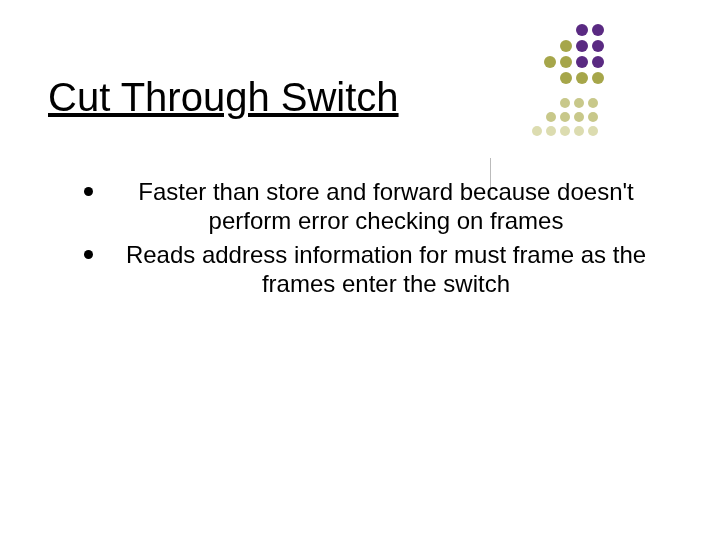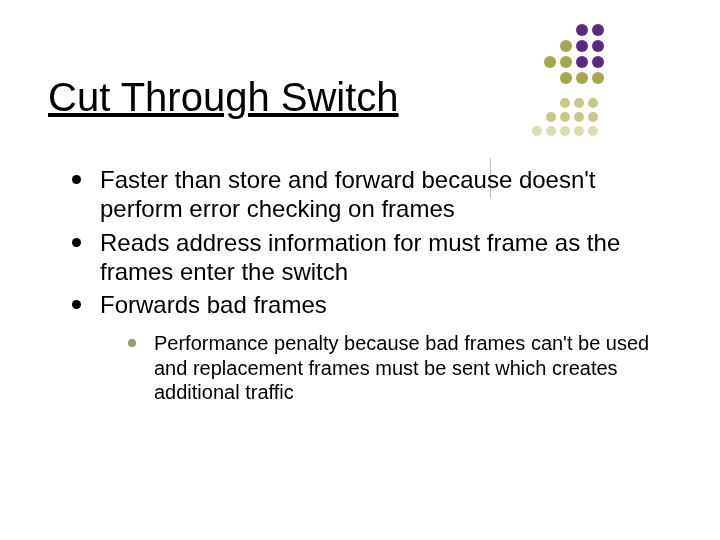--- a/index.html
+++ b/index.html
@@ -11,40 +11,41 @@
     font-family: Arial, Helvetica, sans-serif;
     color: #000;
     position: relative;
     overflow: hidden;
   }
   .slide {
     position: relative;
     width: 628px;
     height: 540px;
     box-sizing: border-box;
+    text-align: center;
   }
   .title {
     position: absolute;
     left: 48px;
     top: 75px;
     font-size: 40px;
     text-decoration: underline;
     font-weight: normal;
   }
   .body {
     position: absolute;
     left: 72px;
     top: 165px;
     width: 600px;
     font-size: 24px;
     line-height: 1.22;
   }
   .body ul {
     list-style: none;
-    margin: 0;
+    margin: 12px;
     padding: 0;
   }
   .body > ul > li {
     position: relative;
     padding-left: 28px;
     margin-bottom: 4px;
   }
   .body > ul > li::before {
     content: "";
     position: absolute;
@@ -123,23 +124,16 @@
     <span class="dot" style="left:108px; top:102px; width:10px; height:10px; background:#dcdcb0;"></span>
     <span class="dot" style="left:10px; top:134px; width:1px; height:40px; background:#bbb; border-radius:0;"></span>
   </div>
 
   <div class="title">Cut Through Switch</div>
 
   <div class="body">
     <ul>
       <li><span>Faster than store and forward because doesn't perform error checking on frames</span></li>
       <li><span>Reads address information for must frame as the frames enter the switch</span></li>
-      <li><span>Forwards bad frames</span>
-        <div class="sub">
-          <ul>
-            <li><span>Performance penalty because bad frames can't be used and replacement frames must be sent which creates additional traffic</span></li>
-          </ul>
-        </div>
-      </li>
     </ul>
   </div>
 
 </div>
 
 </body></html>

